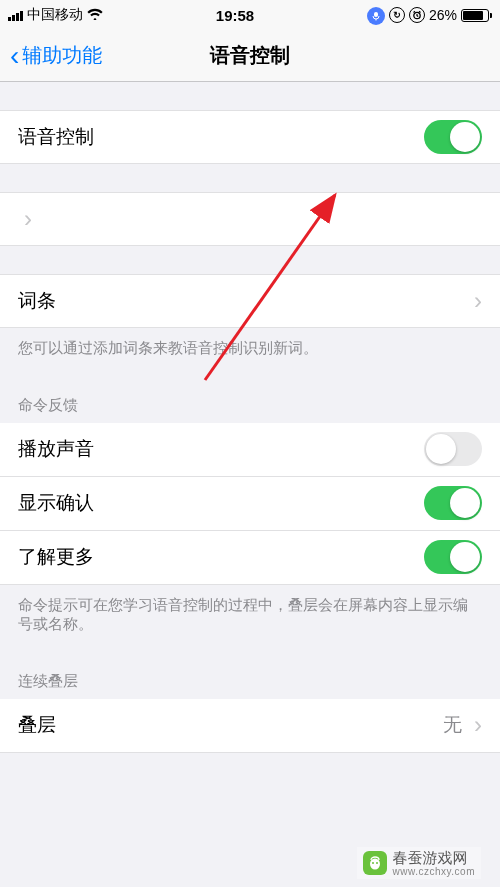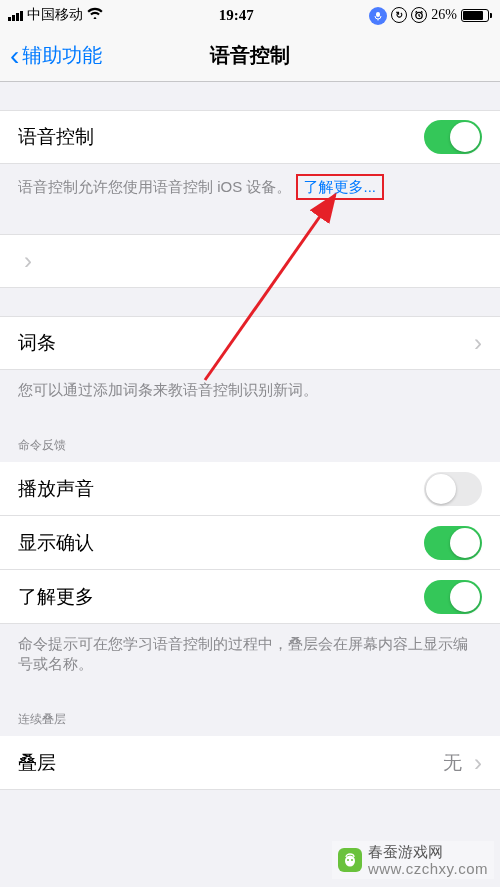--- a/index.html
+++ b/index.html
@@ -12,21 +12,20 @@
   }
   .status-bar {
     height: 30px;
     display: flex;
     align-items: center;
     justify-content: space-between;
     padding: 0 8px;
     background: #f8f8f8;
     font-size: 14px;
     font-weight: 500;
-    font-family: Liberation Serif, serif;
   }
   .status-left, .status-right { display: flex; align-items: center; gap: 4px; }
   .status-center { font-weight: 600; font-size: 15px; }
   .signal-bars { display: flex; align-items: flex-end; gap: 1px; height: 12px; }
   .signal-bars span { width: 3px; background: #000; display: inline-block; }
   .signal-bars span:nth-child(1){height:4px;} .signal-bars span:nth-child(2){height:6px;}
   .signal-bars span:nth-child(3){height:8px;} .signal-bars span:nth-child(4){height:10px;}
   .wifi-icon, .mic-circle, .rotation-icon, .alarm-icon { display: inline-flex; }
   .mic-circle { width: 18px; height: 18px; border-radius: 50%; background: #4a7cff; align-items: center; justify-content: center; position: relative; top:1px;}
   .mic-circle svg { width: 10px; height: 10px; }
@@ -65,65 +64,65 @@
   .row .value { color: #8a8a8e; font-size: 19px; display:flex; align-items:center; gap:6px;}
   .chevron { color: #c6c6c8; font-size: 24px; font-weight: 300; margin-left: 6px; }
   .switch { width: 58px; height: 34px; border-radius: 17px; position: relative; flex-shrink: 0; }
   .switch.on { background: #34c759; }
   .switch.off { background: #e9e9ea; }
   .switch .knob { width: 30px; height: 30px; background: #fff; border-radius: 50%; position: absolute; top: 2px; box-shadow: 0 1px 3px rgba(0,0,0,0.25); }
   .switch.on .knob { right: 2px; }
   .switch.off .knob { left: 2px; }
   .footer-text { padding: 10px 18px 6px 18px; font-size: 15px; color: #8a8a8e; line-height: 1.3; }
   .footer-text .link { color: #007aff; }
-  .section-header { padding: 18px 18px 8px 18px; font-size: 12px; color: #8a8a8e; }
+  .section-header { padding: 18px 18px 8px 18px; font-size: 15px; color: #8a8a8e; }
   .highlight-box { border: 2px solid #e52028; padding: 1px 6px; display:inline-block;}
   .arrow-overlay {
     position: absolute;
     left: 185px;
     top: 170px;
     width: 180px;
     height: 220px;
     pointer-events: none;
   }
   .watermark {
     position: absolute;
-    right: 6px;
+    right: 19px;
     bottom: 8px;
     display: flex;
     align-items: center;
     gap: 6px;
     font-size: 15px;
     color: #555;
     background: rgba(255,255,255,0.3);
     padding: 2px 6px;
   }
   .watermark .bug { width: 24px; height: 24px; border-radius: 6px; background: #6ac23c; display:inline-flex; align-items:center; justify-content:center;}
   .watermark .bug svg{width:16px;height:16px;}
-  .watermark .sub { font-size: 15px; letter-spacing: 0.5px; color: #888; display:block; margin-top:-2px;}
+  .watermark .sub { font-size: 10px; letter-spacing: 0.5px; color: #888; display:block; margin-top:-2px;}
 </style>
 </head>
 <body>
 
 <div class="status-bar">
   <div class="status-left">
     <span class="signal-bars">
         <span></span>
         <span></span>
         <span></span>
         <span></span>
       </span>
     <span>中国移动</span>
     <span>
       <svg width="16" height="12" viewBox="0 0 16 12">
           <path d="M8 10.2a1.3 1.3 0 100 2.6 1.3 1.3 0 000-2.6zM3.2 6.8a6.8 6.8 0 019.6 0l-1.5 1.5a4.7 4.7 0 00-6.6 0L3.2 6.8zM.4 4a10.7 10.7 0 0115.2 0l-1.5 1.5a8.6 8.6 0 00-12.2 0L.4 4z" fill="#000"></path>
         </svg>
     </span>
   </div>
-  <div class="status-center">19:47</div>
+  <div class="status-center">19:58</div>
   <div class="status-right">
     <span class="mic-circle">
       <svg viewBox="0 0 10 10">
           <rect x="3" y="1" width="4" height="5" rx="2" fill="#fff"></rect>
           <path d="M2 5a3 3 0 006 0M5 8v1.5" stroke="#fff" stroke-width="1" fill="none"></path>
         </svg>
     </span>
     <span class="rotation-icon">↻</span>
     <span class="alarm-icon">
       <svg width="10" height="10" viewBox="0 0 10 10">
@@ -150,26 +149,20 @@
 </div>
 
 <div class="content">
 
   <div class="group">
     <div class="row">
       <span class="label">语音控制</span>
       <span class="switch on">
           <span class="knob"></span>
         </span>
-    </div>
-    <div class="footer-text">
-      <span>语音控制允许您使用语音控制 iOS 设备。</span>
-      <span class="highlight-box">
-        <span class="link">了解更多...</span>
-      </span>
     </div>
   </div>
 
   <div class="group">
     <div class="row">
       <span class="value">
           <span class="chevron">›</span>
         </span>
     </div>
   </div>

